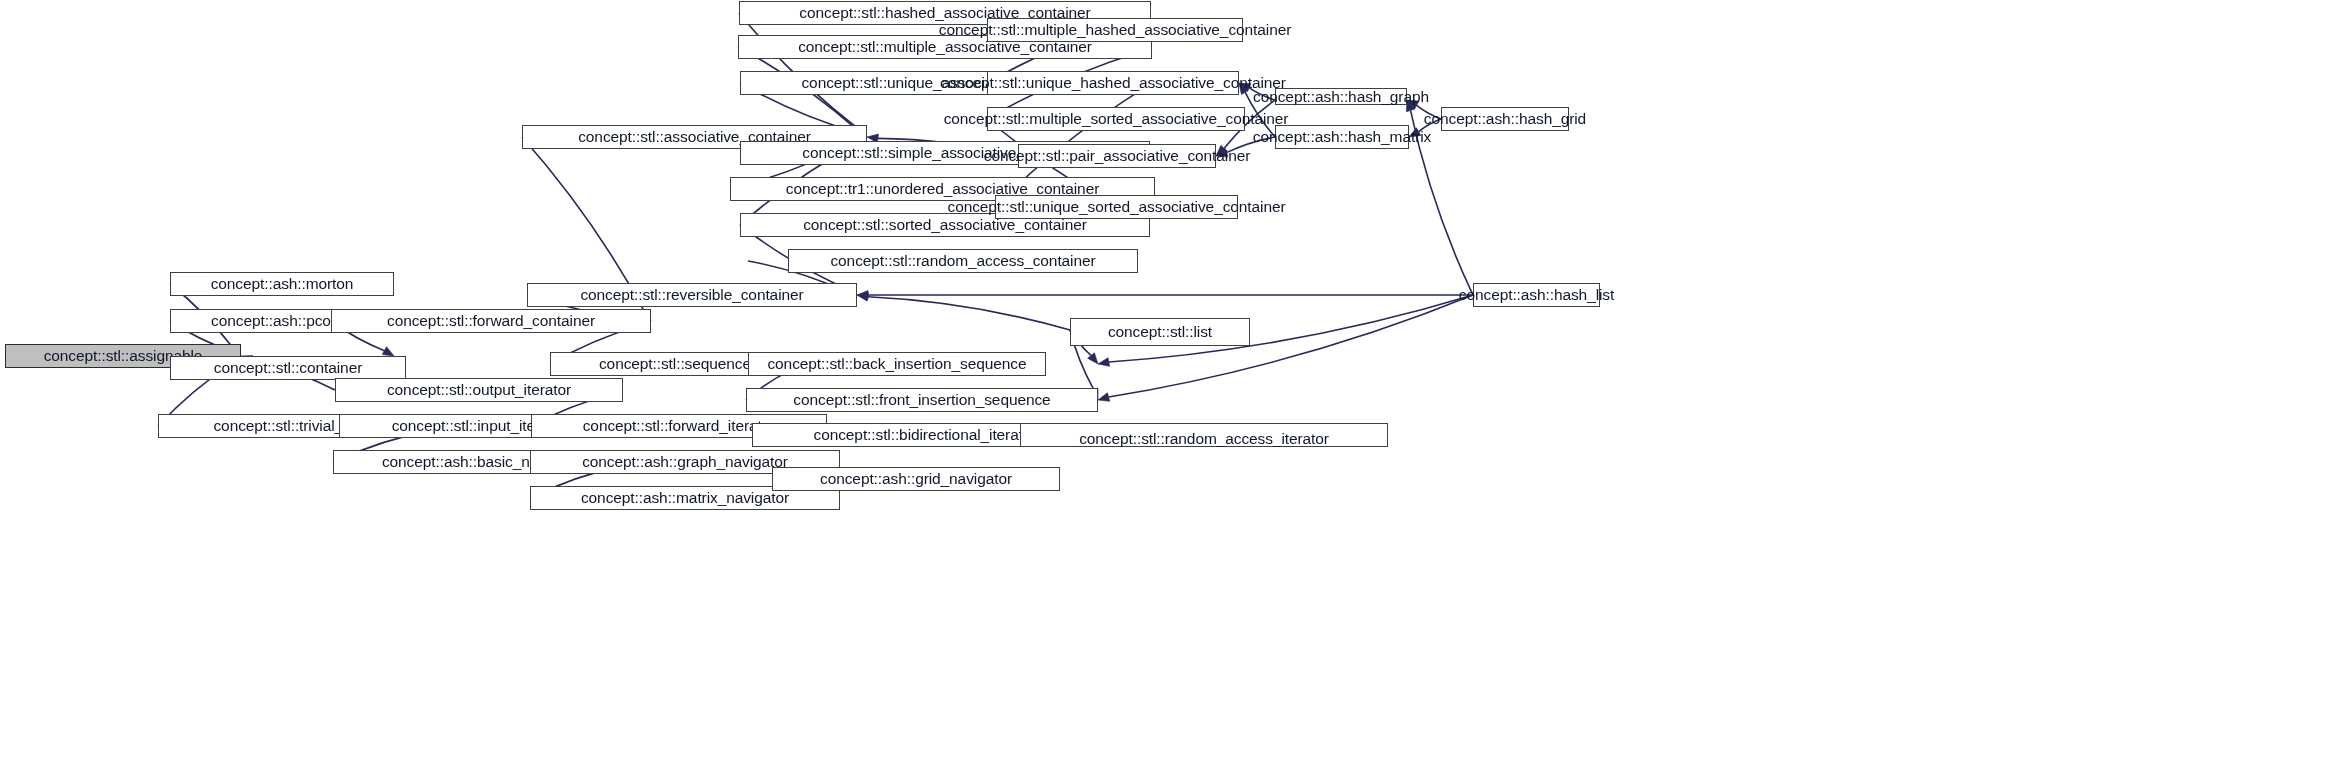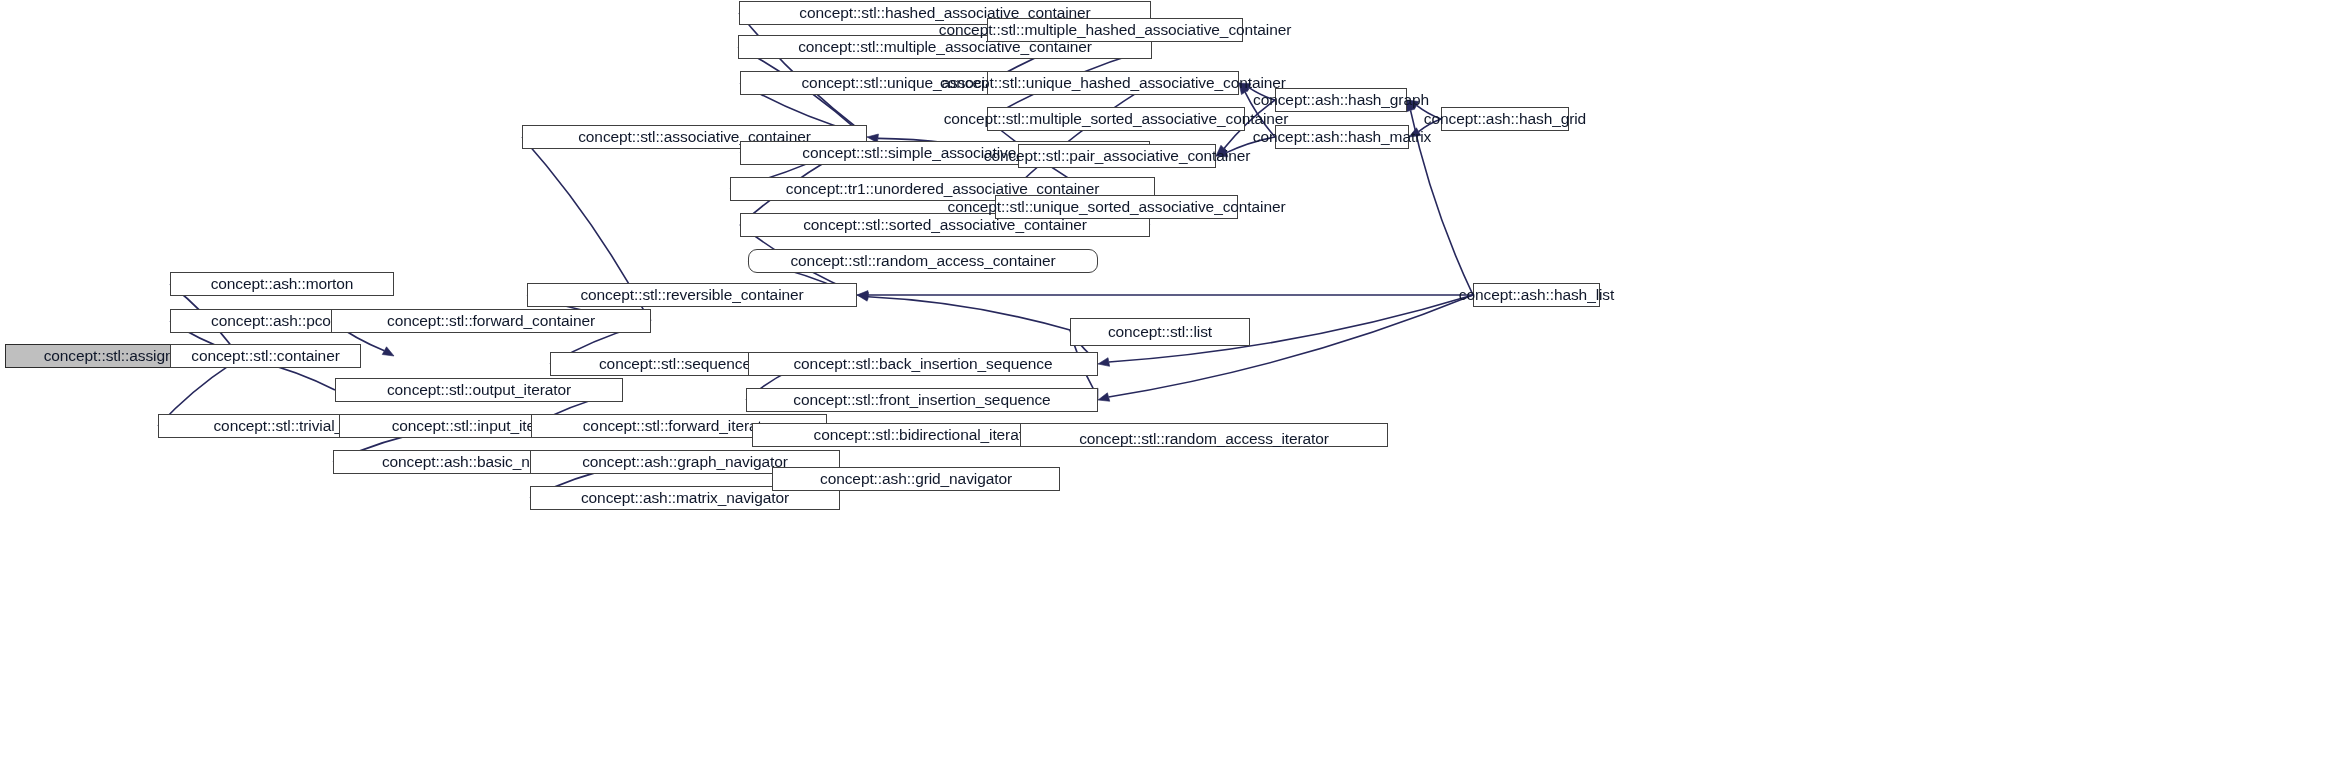--- a/index.html
+++ b/index.html
@@ -164,21 +164,21 @@
   <div id="node-layer">
       <div class="node-box root" style="left: 5px; top: 344px; width: 236px; height: 24px;">
         <span class="node-label">concept::stl::assignable</span>
       </div>
       <div class="node-box" style="left: 170px; top: 272px; width: 224px; height: 24px;">
         <span class="node-label">concept::ash::morton</span>
       </div>
       <div class="node-box" style="left: 170px; top: 309px; width: 224px; height: 24px;">
         <span class="node-label">concept::ash::pcoord</span>
       </div>
-      <div class="node-box" style="left: 170px; top: 344px; width: 191px; height: 24px;">
+      <div class="node-box" style="left: 170px; top: 356px; width: 236px; height: 24px;">
         <span class="node-label">concept::stl::container</span>
       </div>
       <div class="node-box" style="left: 335px; top: 378px; width: 288px; height: 24px;">
         <span class="node-label">concept::stl::output_iterator</span>
       </div>
       <div class="node-box" style="left: 158px; top: 414px; width: 288px; height: 24px;">
         <span class="node-label">concept::stl::trivial_iterator</span>
       </div>
       <div class="node-box" style="left: 339px; top: 414px; width: 280px; height: 24px;">
         <span class="node-label">concept::stl::input_iterator</span>
@@ -203,30 +203,30 @@
       </div>
       <div class="node-box" style="left: 1020px; top: 423px; width: 368px; height: 24px; align-items: flex-end;">
         <span class="node-label">concept::stl::random_access_iterator</span>
       </div>
       <div class="node-box" style="left: 331px; top: 309px; width: 320px; height: 24px;">
         <span class="node-label">concept::stl::forward_container</span>
       </div>
       <div class="node-box" style="left: 550px; top: 352px; width: 250px; height: 24px;">
         <span class="node-label">concept::stl::sequence</span>
       </div>
-      <div class="node-box" style="left: 748px; top: 352px; width: 350px; height: 24px;">
+      <div class="node-box" style="left: 748px; top: 352px; width: 298px; height: 24px;">
         <span class="node-label">concept::stl::back_insertion_sequence</span>
       </div>
       <div class="node-box" style="left: 746px; top: 388px; width: 352px; height: 24px;">
         <span class="node-label">concept::stl::front_insertion_sequence</span>
       </div>
       <div class="node-box" style="left: 527px; top: 283px; width: 330px; height: 24px;">
         <span class="node-label">concept::stl::reversible_container</span>
       </div>
-      <div class="node-box" style="left: 748px; top: 249px; width: 350px; height: 24px; border-radius: 9px;">
+      <div class="node-box" style="left: 788px; top: 249px; width: 350px; height: 24px;">
         <span class="node-label">concept::stl::random_access_container</span>
       </div>
       <div class="node-box" style="left: 1070px; top: 318px; width: 180px; height: 28px;">
         <span class="node-label">concept::stl::list</span>
       </div>
       <div class="node-box" style="left: 522px; top: 125px; width: 345px; height: 24px;">
         <span class="node-label">concept::stl::associative_container</span>
       </div>
       <div class="node-box" style="left: 740px; top: 213px; width: 410px; height: 24px;">
         <span class="node-label">concept::stl::sorted_associative_container</span>
@@ -254,21 +254,21 @@
       </div>
       <div class="node-box" style="left: 987px; top: 107px; width: 258px; height: 24px; text-align: center;">
         <span class="node-label">concept::stl::multiple_sorted_associative_container</span>
       </div>
       <div class="node-box" style="left: 1018px; top: 144px; width: 198px; height: 24px;">
         <span class="node-label">concept::stl::pair_associative_container</span>
       </div>
       <div class="node-box" style="left: 995px; top: 195px; width: 243px; height: 24px;">
         <span class="node-label">concept::stl::unique_sorted_associative_container</span>
       </div>
-      <div class="node-box" style="left: 1275px; top: 88px; width: 132px; height: 24px;">
+      <div class="node-box" style="left: 1275px; top: 88px; width: 132px; height: 17px;">
         <span class="node-label">concept::ash::hash_graph</span>
       </div>
       <div class="node-box" style="left: 1275px; top: 125px; width: 134px; height: 24px;">
         <span class="node-label">concept::ash::hash_matrix</span>
       </div>
       <div class="node-box" style="left: 1441px; top: 107px; width: 128px; height: 24px;">
         <span class="node-label">concept::ash::hash_grid</span>
       </div>
       <div class="node-box" style="left: 1473px; top: 283px; width: 127px; height: 24px;">
         <span class="node-label">concept::ash::hash_list</span>

